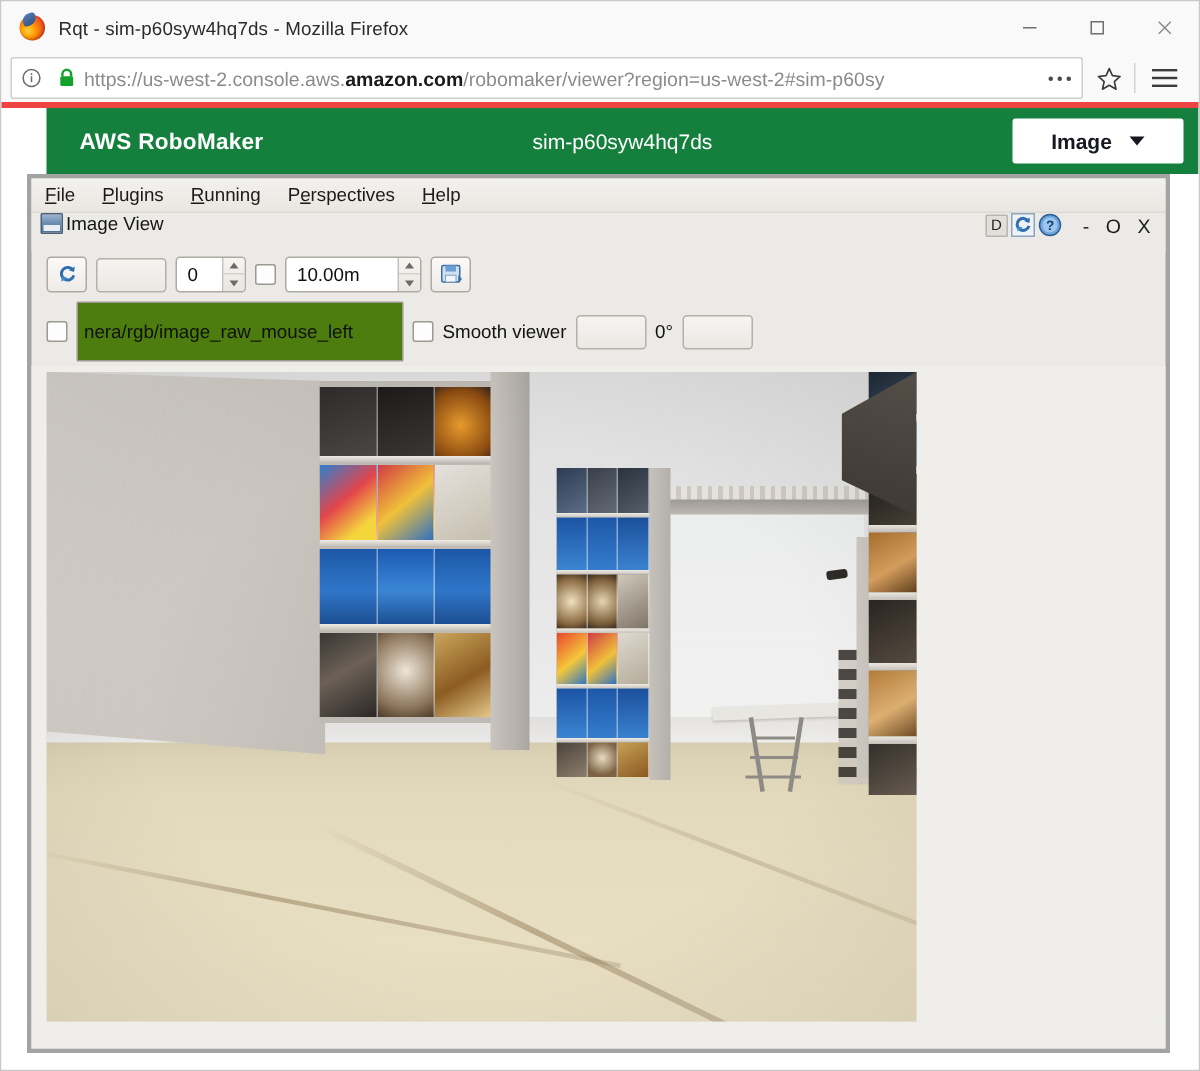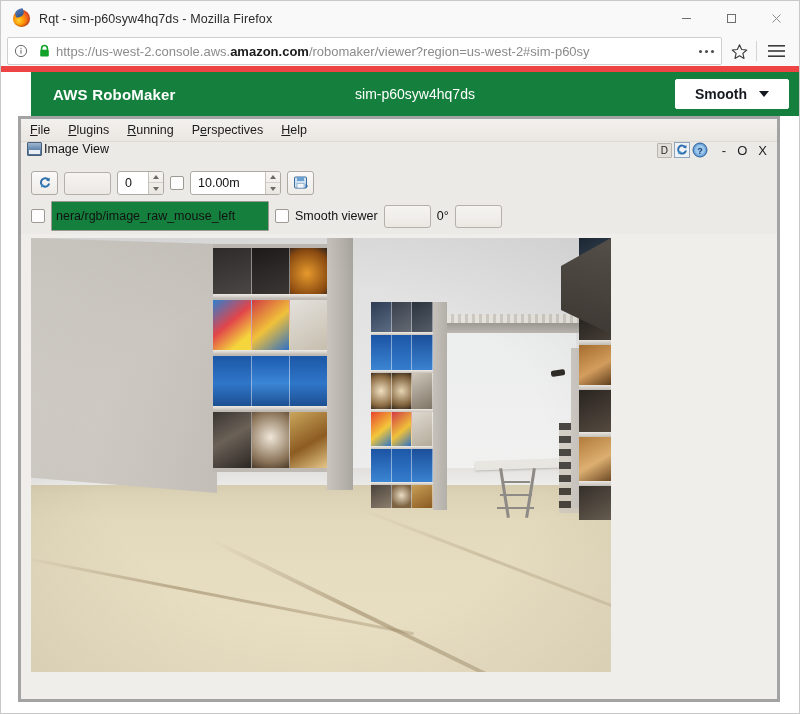--- a/index.html
+++ b/index.html
@@ -48,21 +48,21 @@
     width: 45px; height: 34px;
     display: flex; align-items: center; justify-content: center;
     color: #4a4a4a; font-size: 12px; flex: 0 0 auto;
   }
   .win-btn svg { display: block; }
   #win-controls { margin-left: auto; display: flex; height: 34px; }
 
   
   #navbar {
     height: 36px; background: #f9f9fa;
-    border-bottom: 6px solid #ef4444;
+    border-bottom: 4px solid #ef4444;
     display: flex; align-items: center; padding: 0 6px 0 0;
     flex: 0 0 auto;
   }
   #urlbar {
     flex: 1 1 auto; height: 28px; margin: 0 2px 0 6px;
     background: #ffffff;
     border: 1px solid #cfcfcf; border-radius: 2px;
     display: flex; align-items: center; overflow: hidden;
   }
   #identity-info {
@@ -212,22 +212,22 @@
     flex: 1 1 50%; display: flex; align-items: center; justify-content: center;
   }
   .spin .spin-arrows i:first-child { border-bottom: 1px solid #d3cfc9; }
   .ar-up { width:0;height:0;border-left:3.5px solid transparent;border-right:3.5px solid transparent;border-bottom:4px solid #6d6a65;display:block; }
   .ar-dn { width:0;height:0;border-left:3.5px solid transparent;border-right:3.5px solid transparent;border-top:4px solid #6d6a65;display:block; }
   .chk {
     width: 14px; height: 14px; flex: 0 0 auto;
     background: #fdfdfd; border: 1px solid #9c9892; border-radius: 2px;
   }
   .txtfield {
-    height: 30px; width: 218px; padding: 0 4px;
-    background: #15803d; border: 1px solid #9c9892; border-radius: 1px;
+    height: 40px; width: 218px; padding: 0 4px;
+    background: #4d7c0f; border: 1px solid #9c9892; border-radius: 1px;
     display: flex; align-items: center;
     font-size: 12.5px; color: #111; overflow: hidden; white-space: nowrap;
   }
   .lbl { font-size: 12.5px; color: #121212; white-space: nowrap; }
 
   
   #image-area {
     flex: 1 1 auto; position: relative; overflow: hidden;
     background: #f0eeea; padding: 4px 0 0 10px;
   }
@@ -332,21 +332,21 @@
       </svg>
     </div>
   </div>
 
   <div id="page">
 
     <div id="aws-header">
       <div id="aws-brand">AWS RoboMaker</div>
       <div id="sim-id">sim-p60syw4hq7ds</div>
       <div id="action-button">
-        <span>Smooth</span>
+        <span>Image</span>
         <span id="action-caret"></span>
       </div>
     </div>
 
     <div id="rqt-window">
 
       <div id="rqt-menubar">
         <div class="menu-item"><u>F</u>ile</div>
         <div class="menu-item"><u>P</u>lugins</div>
         <div class="menu-item"><u>R</u>unning</div>

